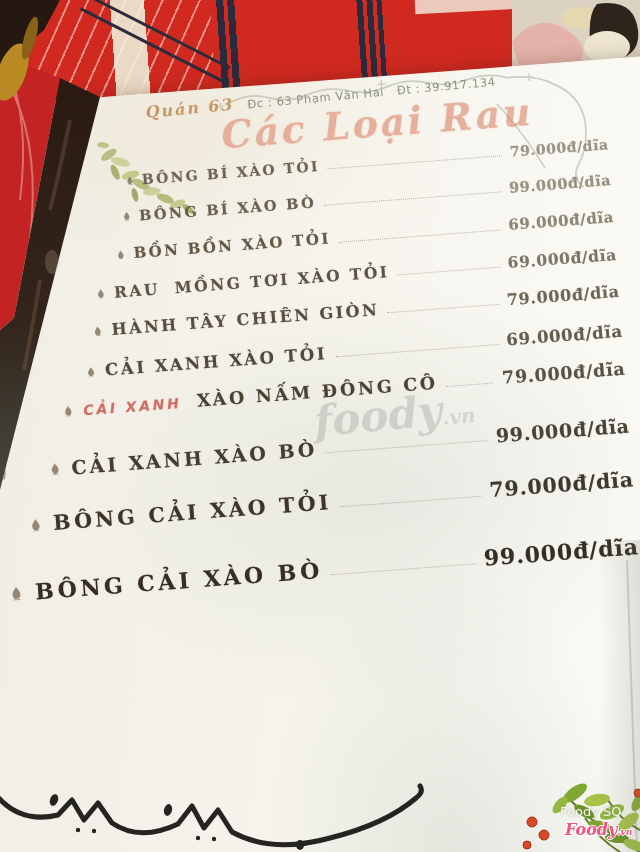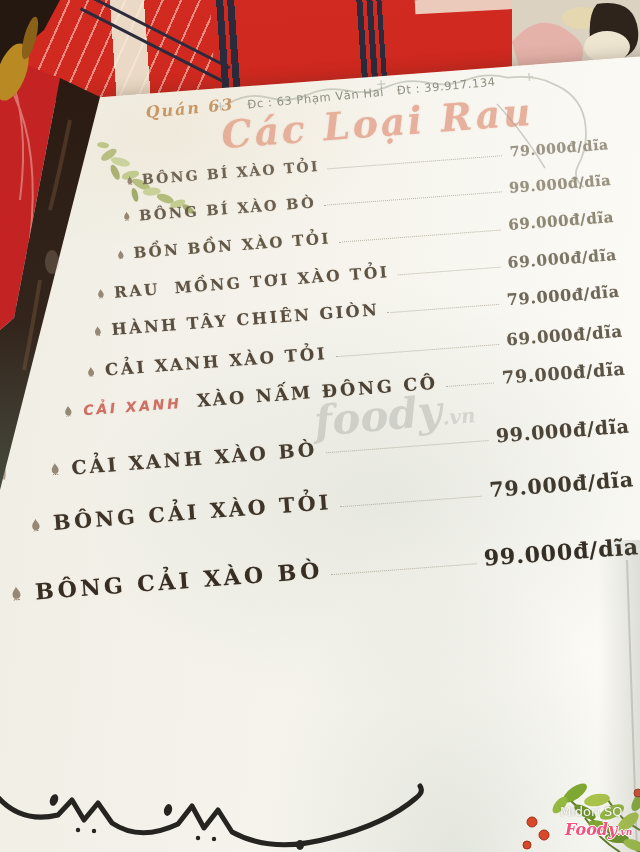--- a/index.html
+++ b/index.html
@@ -296,16 +296,16 @@
       <circle cx="544" cy="835" r="5" fill="#d7492a" stroke="#a53015" stroke-width="1"></circle>
       <circle cx="527" cy="845" r="4" fill="#d7492a" stroke="#a53015" stroke-width="1"></circle>
       <circle cx="638" cy="793" r="4" fill="#d7492a" stroke="#a53015" stroke-width="1"></circle>
     </g>
   </svg>
 
   <div class="right-shade"></div>
 
   <div class="wm-center"><span>foody</span><span class="vn">.vn</span></div>
 
-  <div class="cam-label">Midori SQ</div>
+  <div class="cam-label">Foody SQ</div>
   <div class="foody-logo"><span>Foody</span><span class="vn">.vn</span></div>
 
 </div>
 
 </body></html>

